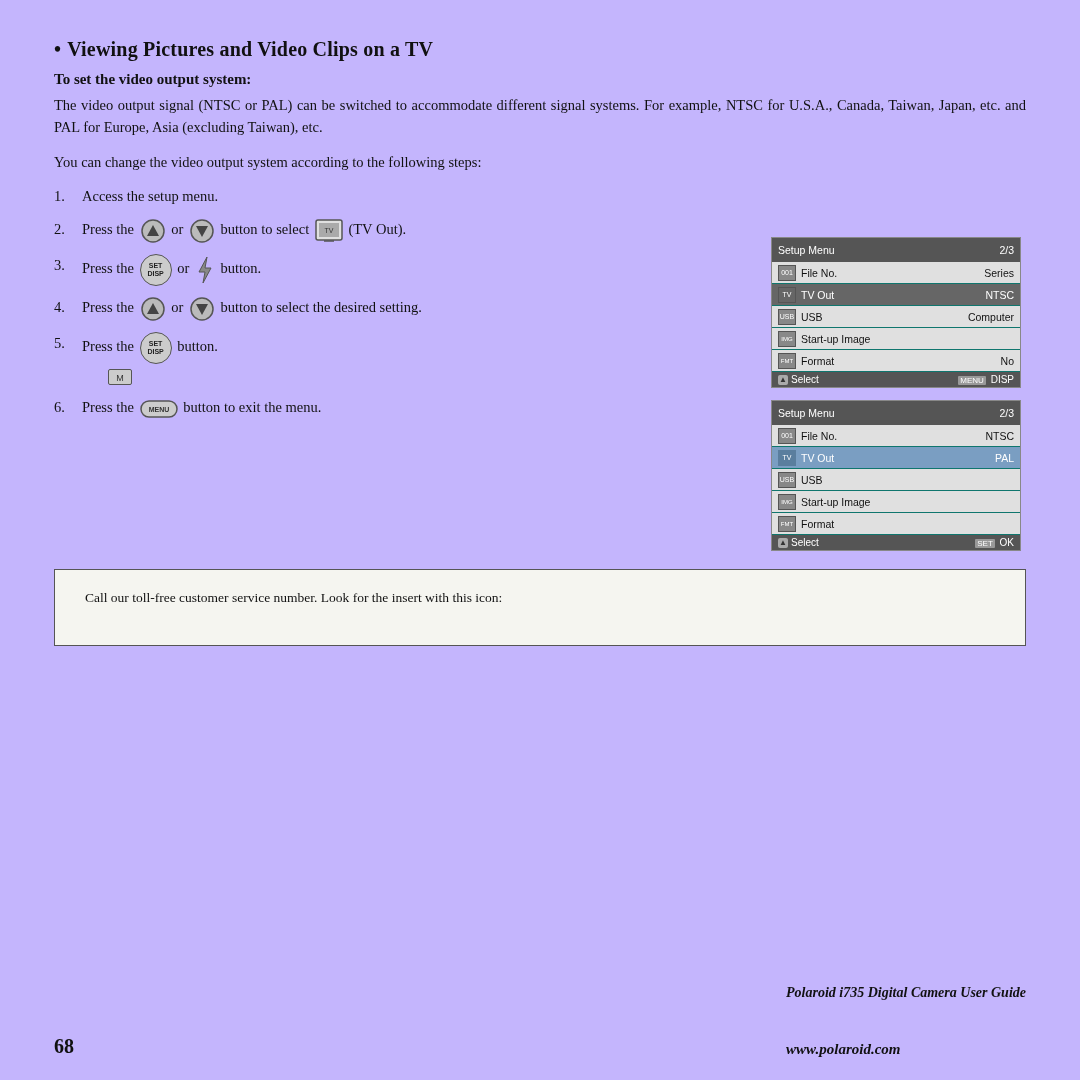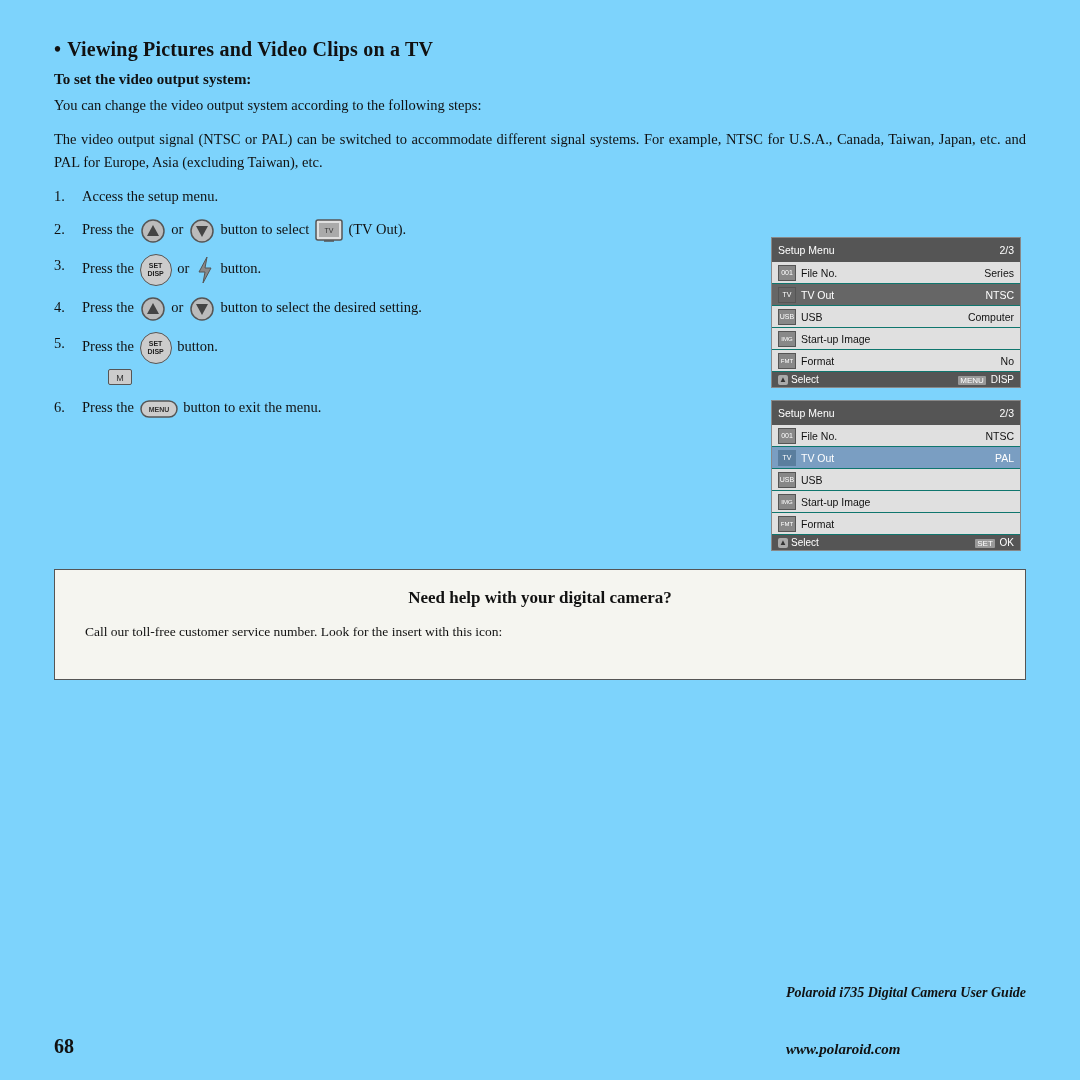--- a/index.html
+++ b/index.html
@@ -8,21 +8,21 @@
       height: 1080px;
       background: #f5f5f0;
       font-family: 'Times New Roman', Times, serif;
       font-size: 15px;
       color: #111;
       overflow: hidden;
     }
     .page {
       width: 1080px;
       height: 1080px;
-      background: #7dd3fc;
+      background: #c4b5fd;
       padding: 38px 54px 30px 54px;
       position: relative;
     }
 
     
     .section-title {
       font-size: 20px;
       font-weight: bold;
       margin-bottom: 10px;
       letter-spacing: 0.2px;
@@ -239,22 +239,22 @@
 <body>
 
 <div class="page">
 
   <div class="section-title">
     <span class="bullet">•</span><span>Viewing Pictures and Video Clips on a TV</span>
   </div>
 
   <div class="subtitle">To set the video output system:</div>
 
+  <div class="intro-text">The video output signal (NTSC or PAL) can be switched to accommodate different signal systems. For example, NTSC for U.S.A., Canada, Taiwan, Japan, etc. and PAL for Europe, Asia (excluding Taiwan), etc.</div>
   <div class="intro-text">You can change the video output system according to the following steps:</div>
-  <div class="intro-text">The video output signal (NTSC or PAL) can be switched to accommodate different signal systems. For example, NTSC for U.S.A., Canada, Taiwan, Japan, etc. and PAL for Europe, Asia (excluding Taiwan), etc.</div>
 
   <div class="main-content">
     <div class="steps-col">
 
       <div class="step-item">
         <span class="step-num">1.</span>
         <span class="step-content">Access the setup menu.</span>
       </div>
 
       <div class="step-item">
@@ -455,21 +455,20 @@
             <span style="font-size:8px; background:#999; padding:0 2px; border-radius:1px; margin-right:2px;">SET</span>
             <span>OK</span>
           </span>
         </div>
       </div>
 
     </div>
   </div>
 
   <div class="help-box">
-    <div class="help-title">Need help with your digital camera?</div>
     <div class="help-text">Call our toll-free customer service number. Look for the insert with this icon:</div>
   </div>
 
   <div class="footer">
     <div class="footer-page">68</div>
     <div class="footer-brand">
       <div>Polaroid i735 Digital Camera User Guide</div>
       <div class="footer-url">www.polaroid.com</div>
     </div>
   </div>

